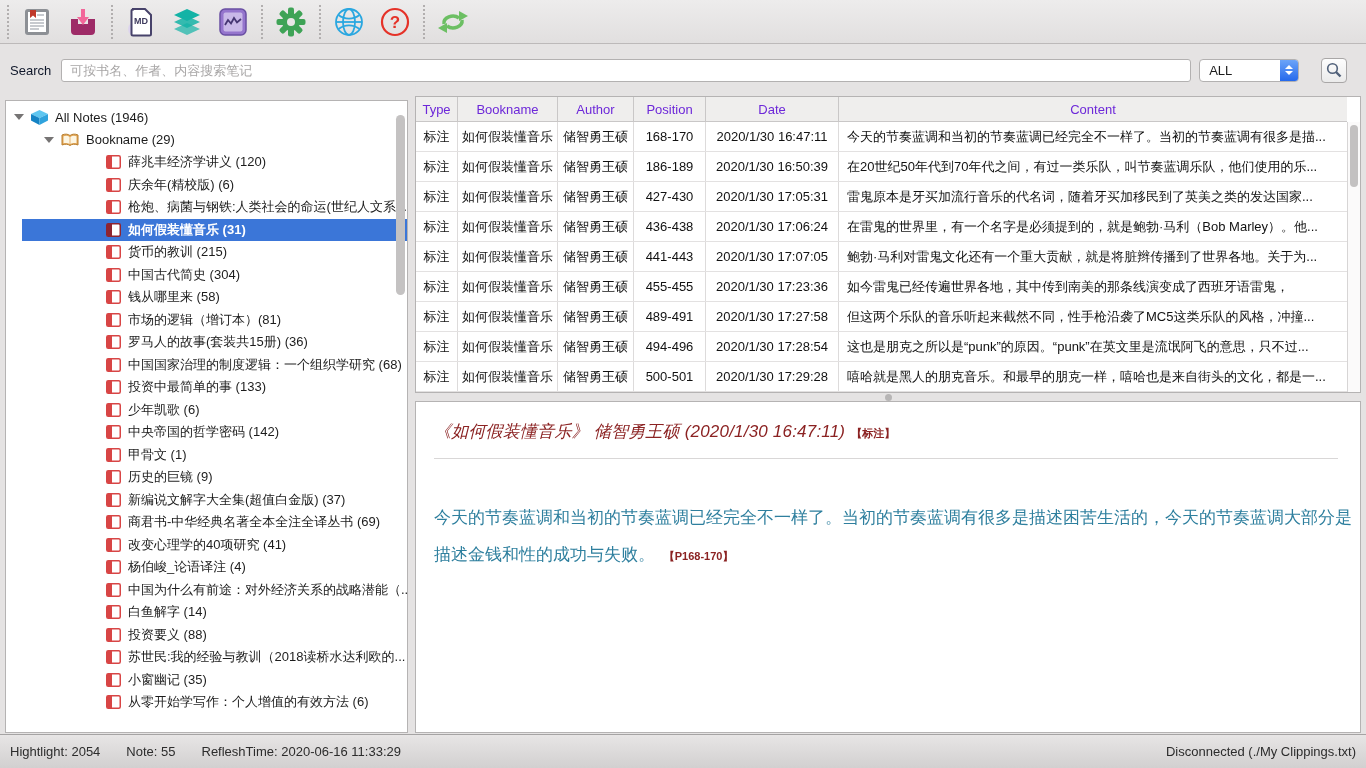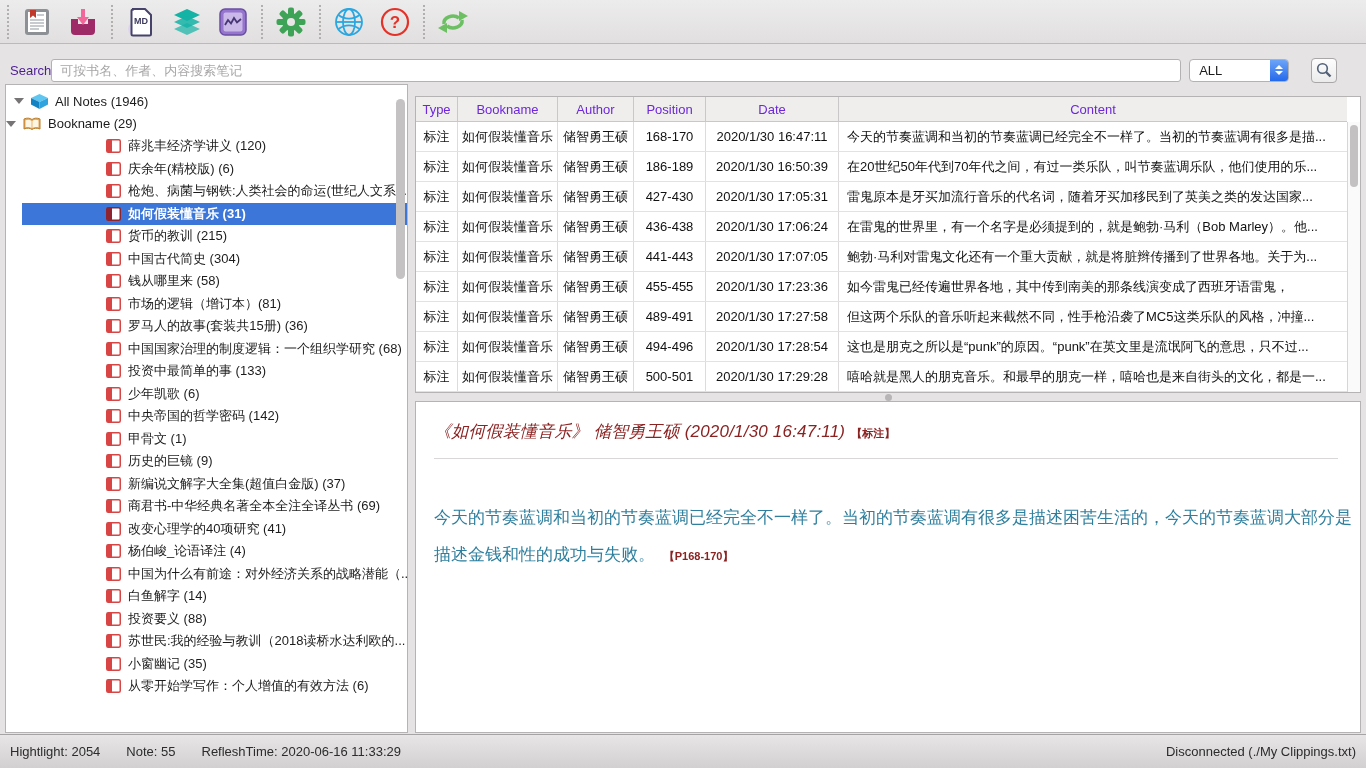--- a/index.html
+++ b/index.html
@@ -17,21 +17,21 @@
     border-bottom:1px solid #bcb9b9;
     display:flex; align-items:center; padding-left:2px;
   }
   .tb-btn { width:46px; height:40px; display:flex; align-items:center; justify-content:center; }
   .tb-sep { border-left:2px dotted #b2afaf; height:34px; margin:0 5px; }
   
   .searchbar {
     position:absolute; top:45px; left:0; right:0; height:50px;
     display:flex; align-items:center; padding-left:10px;
   }
-  .search-label { font-size:13px; color:#4c1d95; }
+  .search-label { font-size:13px; color:#0f172a; margin-right:10px; }
   .search-input {
     width:1130px; height:23px; border:1px solid #b3b1b1; border-radius:3px;
     padding:0 8px; font-size:13px; background:#fff; outline:none;
     font-family:inherit;
   }
   .search-input::placeholder { color:#a8a6a6; }
   .filter-select {
     margin-left:8px; width:100px; height:23px; background:#fff;
     border:1px solid #b3b1b1; border-radius:4px; display:flex; align-items:center;
     position:relative; overflow:hidden;
@@ -43,30 +43,30 @@
   }
   .chev-up { width:0;height:0;border-left:4px solid transparent;border-right:4px solid transparent;border-bottom:4px solid #fff; }
   .chev-dn { width:0;height:0;border-left:4px solid transparent;border-right:4px solid transparent;border-top:4px solid #fff; }
   .search-btn {
     margin-left:22px; width:26px; height:25px; border:1px solid #a9a7a7; border-radius:4px;
     background:linear-gradient(#fdfdfd,#ebebeb);
     display:flex; align-items:center; justify-content:center;
   }
   
   .tree-panel {
-    position:absolute; left:5px; top:84px; width:403px; bottom:35px;
+    position:absolute; left:5px; top:100px; width:403px; bottom:35px;
     background:#fff; border:1px solid #b5b3b3; overflow:hidden;
   }
   .tree-inner { padding-top:5px; }
   .tree-row {
     height:22.5px; display:flex; align-items:center; font-size:13px;
     white-space:nowrap; overflow:hidden; padding-right:16px; cursor:default;
   }
   .lvl1 { padding-left:8px; }
-  .lvl2 { }
+  .lvl2 { padding-left:38px; }
   .lvl3 { padding-left:84px;margin-left:16px; }
   .disc { width:10px; height:10px; margin-right:7px; display:flex; align-items:center; justify-content:center; }
   .disc i { width:0;height:0;border-left:5px solid transparent;border-right:5px solid transparent;border-top:6px solid #767474; }
   .tree-ico { margin-right:7px; flex:none; display:flex; }
   .tree-row.selected { background:#3b76d8; color:#fff; font-weight:bold; }
   .book-glyph { color:#d84545; }
   .selected .book-glyph { color:#8e2430; }
   .tree-scroll {
     position:absolute; right:2px; top:14px; width:9px; height:180px;
     background:#c4c2c2; border-radius:5px;

